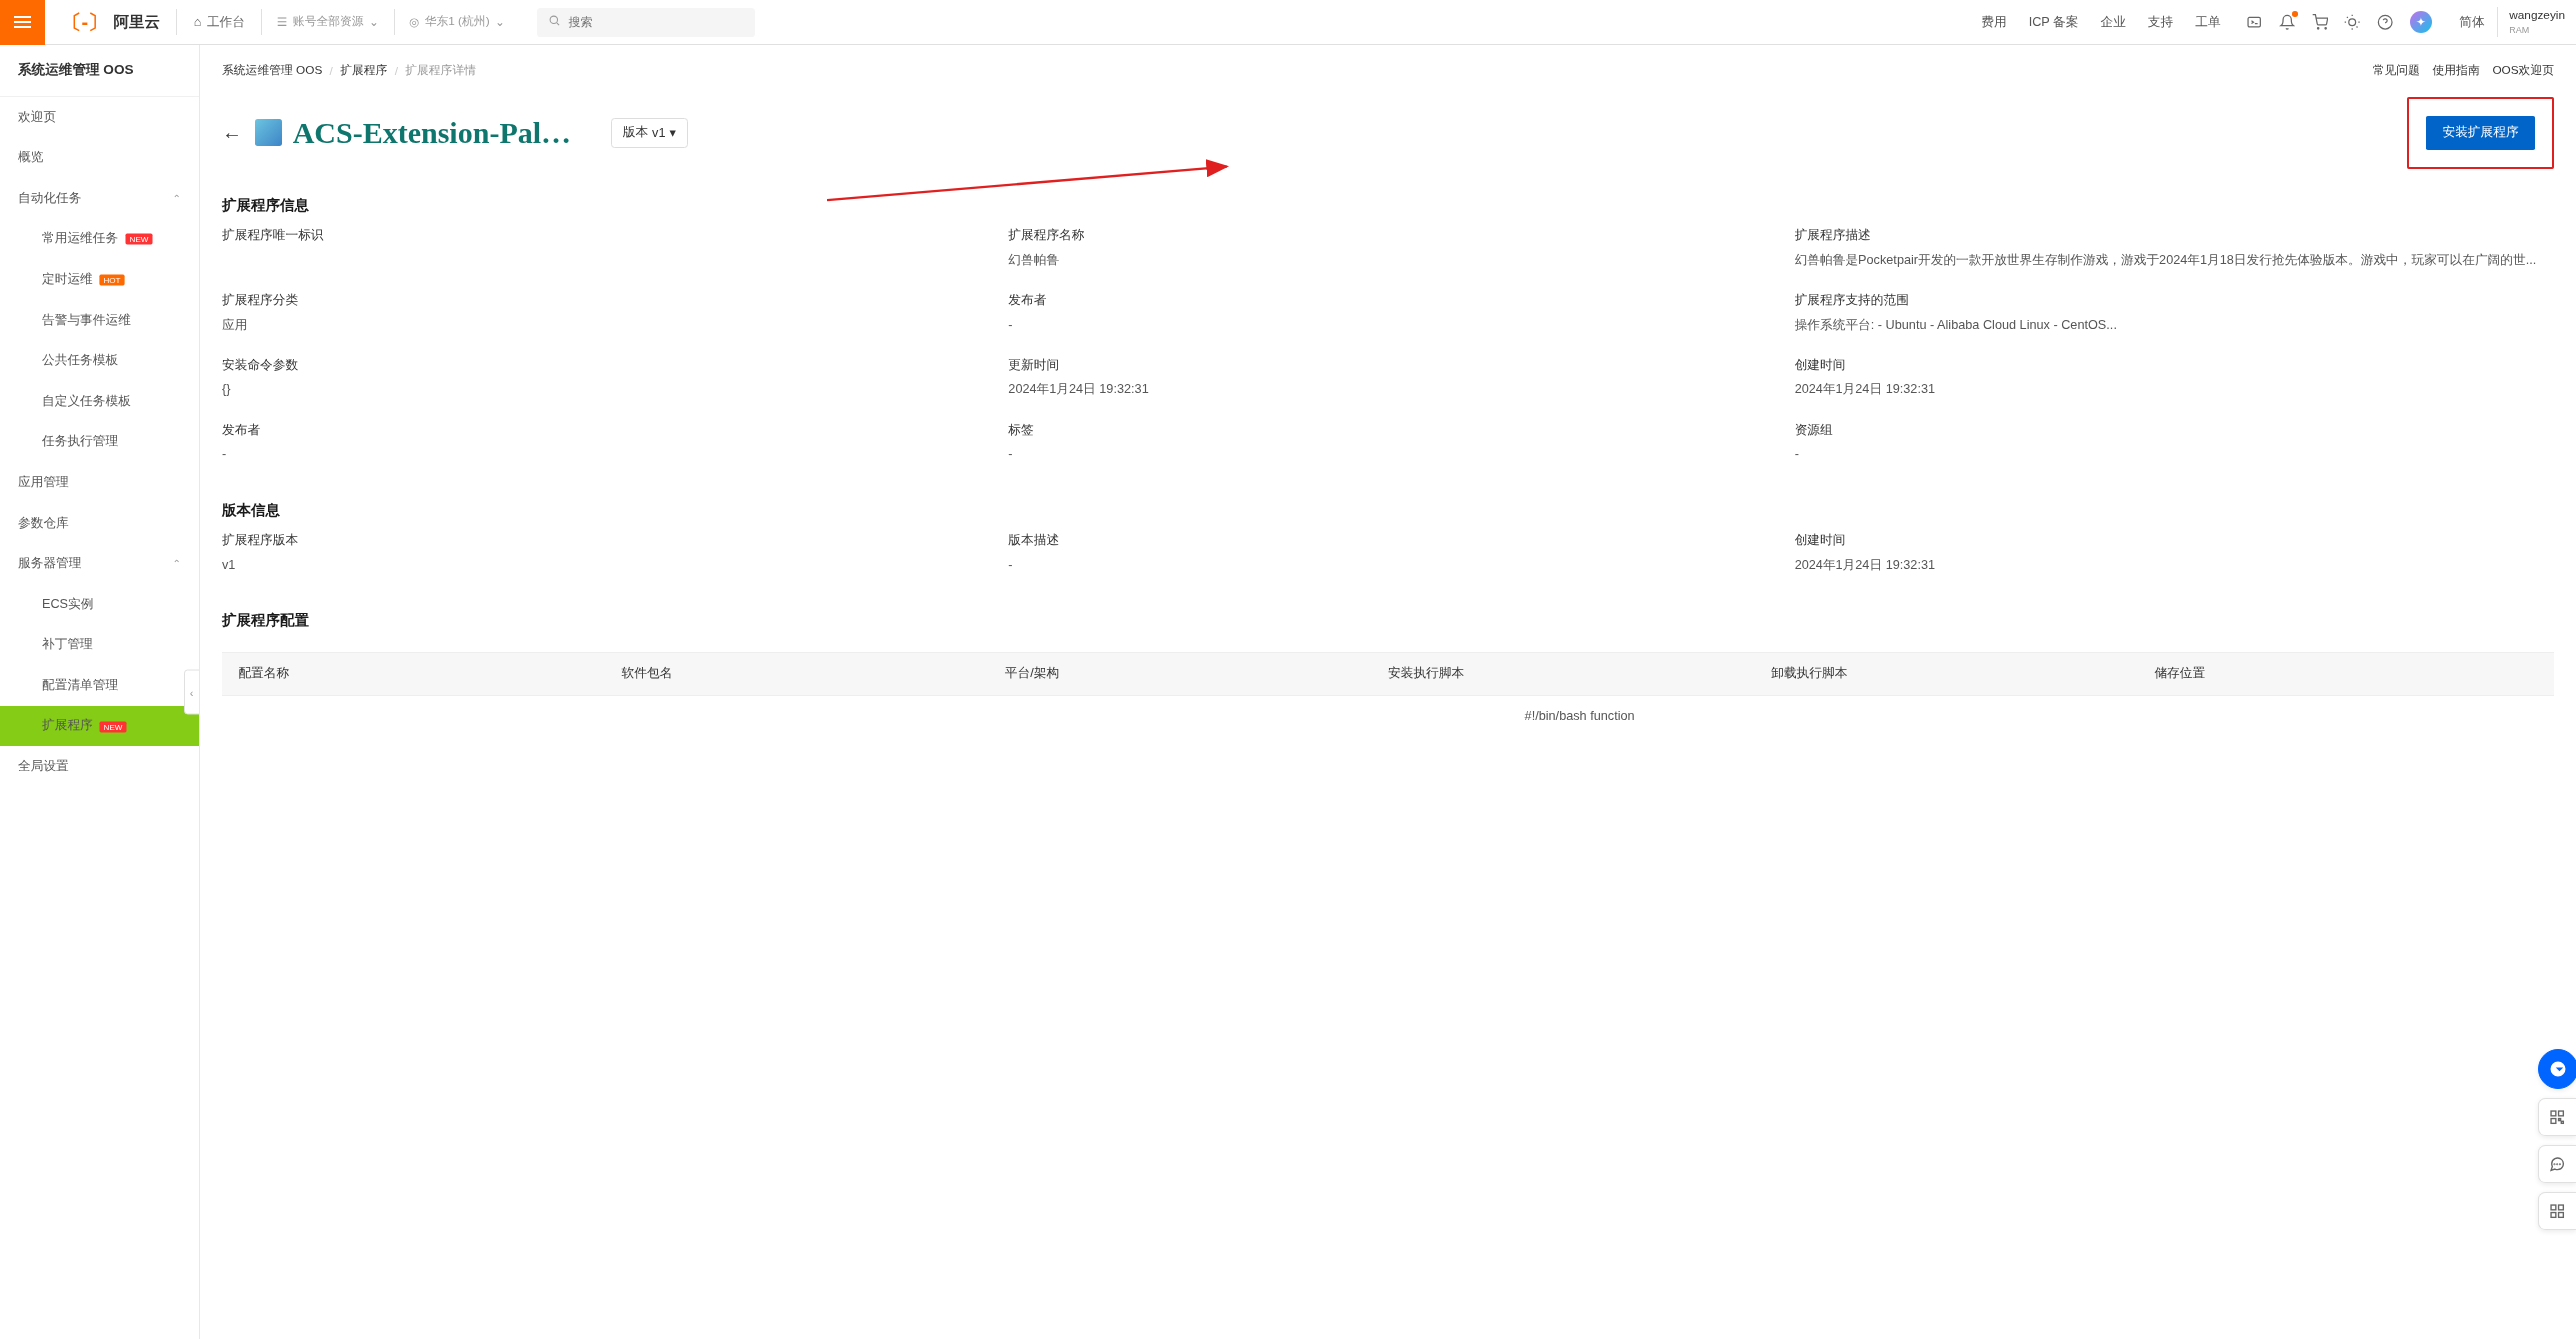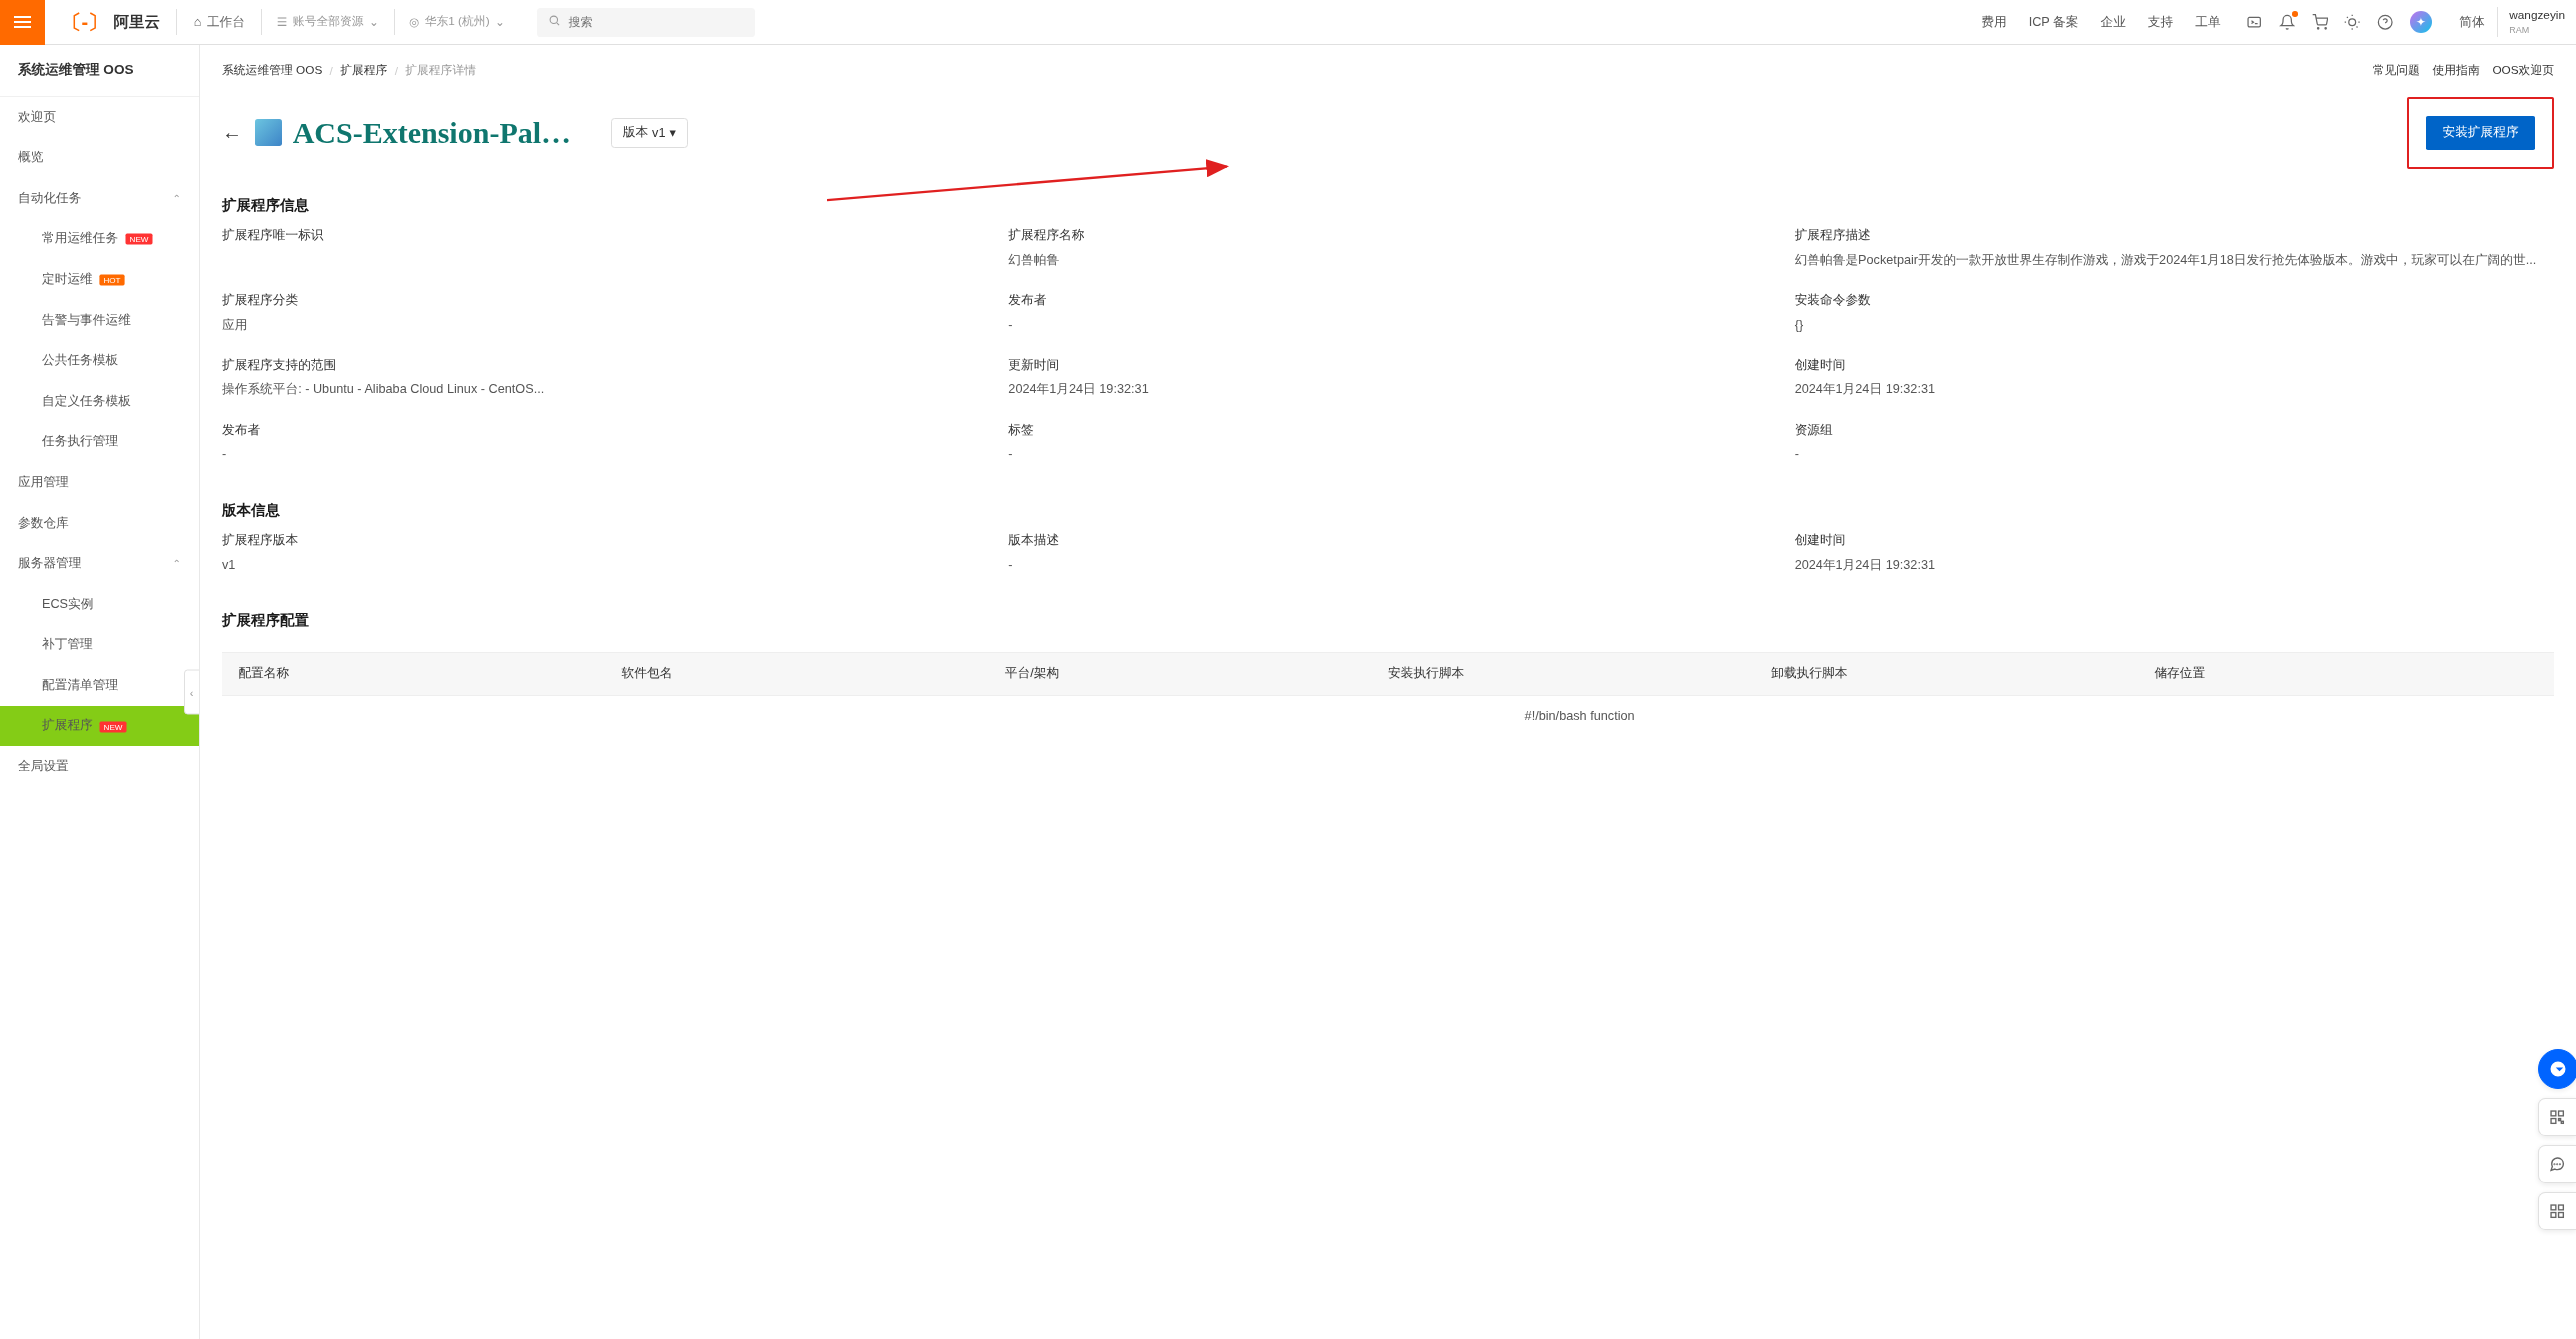--- a/index.html
+++ b/index.html
@@ -706,26 +706,26 @@
         </div>
         <div class="info-item">
           <div class="info-label">扩展程序分类</div>
           <div class="info-value">应用</div>
         </div>
         <div class="info-item">
           <div class="info-label">发布者</div>
           <div class="info-value">-</div>
         </div>
         <div class="info-item">
+          <div class="info-label">扩展程序支持的范围</div>
+          <div class="info-value">操作系统平台: - Ubuntu - Alibaba Cloud Linux - CentOS...</div>
+        </div>
+        <div class="info-item">
           <div class="info-label">安装命令参数</div>
           <div class="info-value">{}</div>
-        </div>
-        <div class="info-item">
-          <div class="info-label">扩展程序支持的范围</div>
-          <div class="info-value">操作系统平台: - Ubuntu - Alibaba Cloud Linux - CentOS...</div>
         </div>
         <div class="info-item">
           <div class="info-label">更新时间</div>
           <div class="info-value">2024年1月24日 19:32:31</div>
         </div>
         <div class="info-item">
           <div class="info-label">创建时间</div>
           <div class="info-value">2024年1月24日 19:32:31</div>
         </div>
         <div class="info-item">

